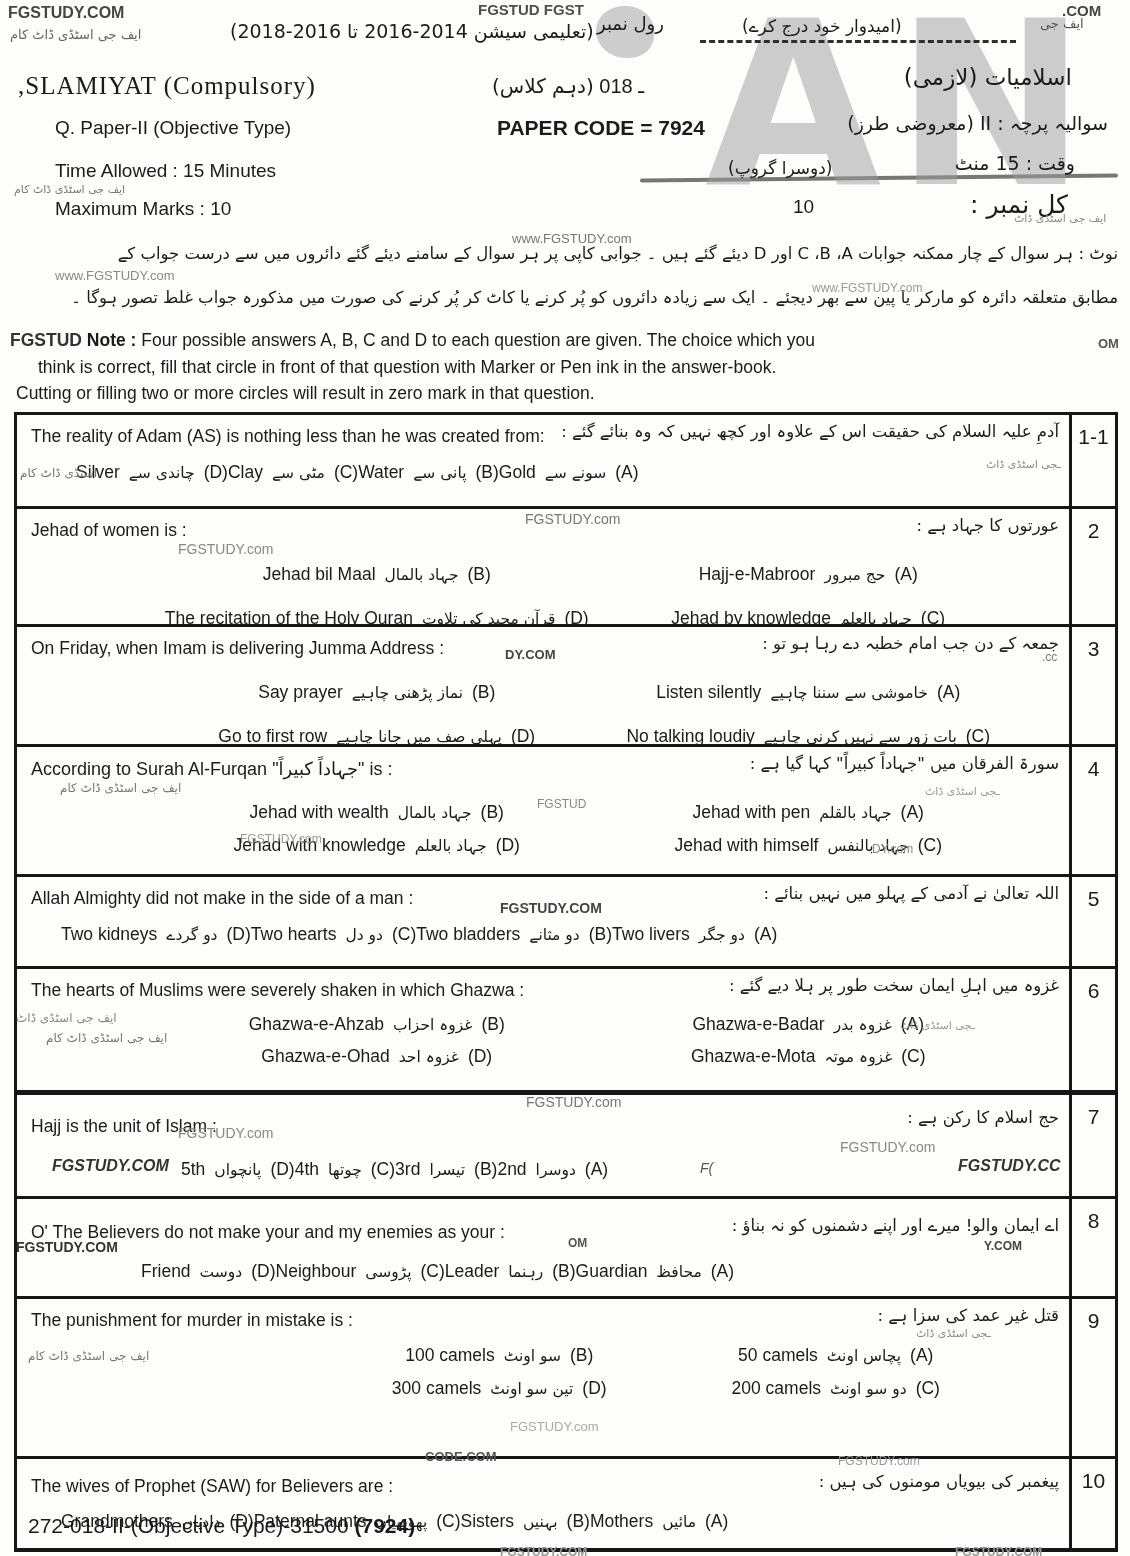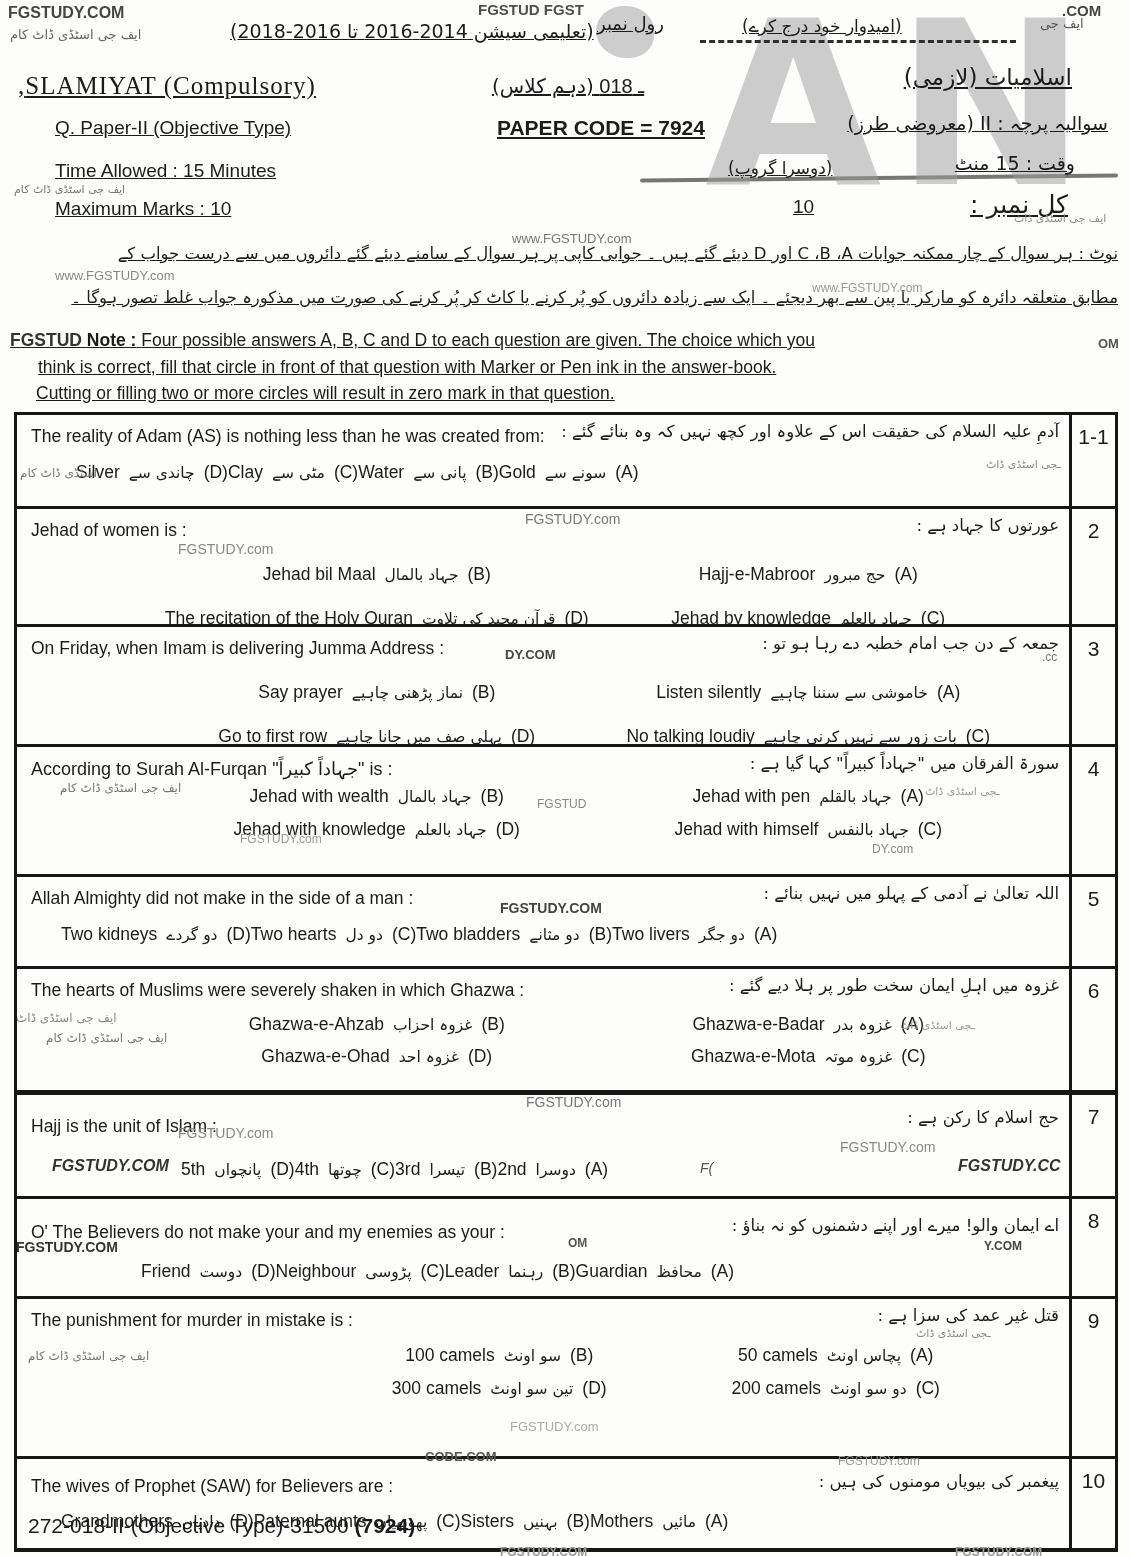--- a/index.html
+++ b/index.html
@@ -1,18 +1,18 @@
 <!DOCTYPE html>
 <html lang="en"><head>
 <meta charset="utf-8">
 <style>
   html,body{margin:0;padding:0;background:#e8e8e8;}
   #page{position:relative;width:1130px;height:1556px;background:#fdfdfc;overflow:hidden;
         font-family:"Liberation Sans",sans-serif;color:#1b1b1b;}
-  .abs{position:absolute;white-space:nowrap;text-decoration:underline;}
+  .abs{position:absolute;white-space:nowrap;}
   .ur{font-family:"DejaVu Sans",sans-serif;direction:rtl;unicode-bidi:isolate;}
   .wm{position:absolute;white-space:nowrap;font-family:"Liberation Sans",sans-serif;color:#8a8a8a;z-index:5;}
   .wm.ur{font-family:"DejaVu Sans",sans-serif;direction:rtl;}
   .bigwm{position:absolute;left:705px;top:-28px;font-size:228px;font-weight:bold;
          font-family:"DejaVu Sans",sans-serif;color:#9d9d9d;opacity:.5;letter-spacing:14px;z-index:1;}
   .blob{position:absolute;left:596px;top:6px;width:58px;height:52px;border-radius:50% 50% 45% 55%;
         background:#9d9d9d;opacity:.5;z-index:1;}
   .serif{font-family:"Liberation Serif",serif;}
   .dashline{position:absolute;border-bottom:3px dashed #2e2e2e;}
   .smudge{position:absolute;left:640px;top:176px;width:478px;height:4px;background:#4a4a4a;
@@ -86,21 +86,21 @@
   <span class="wm" style="left:812px;top:281px;font-size:12px;color:#999">www.FGSTUDY.com</span>
   <div class="abs ur" style="right:12px;top:288px;font-size:16.5px;z-index:2">مطابق متعلقہ دائرہ کو مارکر یا پین سے بھر دیجئے ۔ ایک سے زیادہ دائروں کو پُر کرنے یا کاٹ کر پُر کرنے کی صورت میں مذکورہ جواب غلط تصور ہوگا ۔</div>
 
   <div class="abs" style="left:10px;top:330px;font-size:17.5px;z-index:2">
     <span style="font-weight:bold;color:#333">FGSTUD</span>
     <span style="font-weight:bold">Note :</span>
     <span>Four  possible   answers  A,  B,  C  and  D  to  each  question  are given.   The choice which you</span>
   </div>
   <span class="wm" style="left:1098px;top:336px;font-weight:bold;font-size:13px;color:#555">OM</span>
   <div class="abs" style="left:38px;top:357px;font-size:17.5px;z-index:2">think is correct, fill that circle in front of that question  with Marker or Pen ink in the answer-book.</div>
-  <div class="abs" style="left:36px;top:383px;font-size:17.5px;z-index:2">Cutting or filling two or more circles will result in zero mark in that question.</div>
+  <div class="abs" style="left:16px;top:383px;font-size:17.5px;z-index:2">Cutting or filling two or more circles will result in zero mark in that question.</div>
 
   <div class="qtable">
 
     <div class="qrow" style="height:94px">
       <div class="qcell">
         <div class="qhead">
           <div class="q-en">The reality of Adam (AS) is nothing less than he was created from:</div>
           <div class="q-ur ur">آدمِ علیہ السلام کی حقیقت اس کے علاوہ اور کچھ نہیں کہ وہ بنائے گئے :</div>
         </div>
         <div class="opts-single">
@@ -196,21 +196,21 @@
       </div>
       <div class="qnum">3</div>
     </div>
 
     <div class="qrow" style="height:130px">
       <div class="qcell">
         <div class="qhead">
           <div class="q-en" style="font-size:18px">According to Surah Al-Furqan  "جہاداً کبیراً"  is :</div>
           <div class="q-ur ur">سورۃ الفرقان میں "جہاداً کبیراً" کہا گیا ہے :</div>
         </div>
-        <div class="oline" style="margin-top:6px">
+        <div class="oline" style="margin-top:22px">
           <div class="opt">
               <span class="o-en">Jehad with wealth</span>
               <span class="o-ur ur">جہاد بالمال</span>
               <span class="o-l">(B)</span>
             </div>
           <div class="opt">
               <span class="o-en">Jehad with pen</span>
               <span class="o-ur ur">جہاد بالقلم</span>
               <span class="o-l">(A)</span>
             </div>

